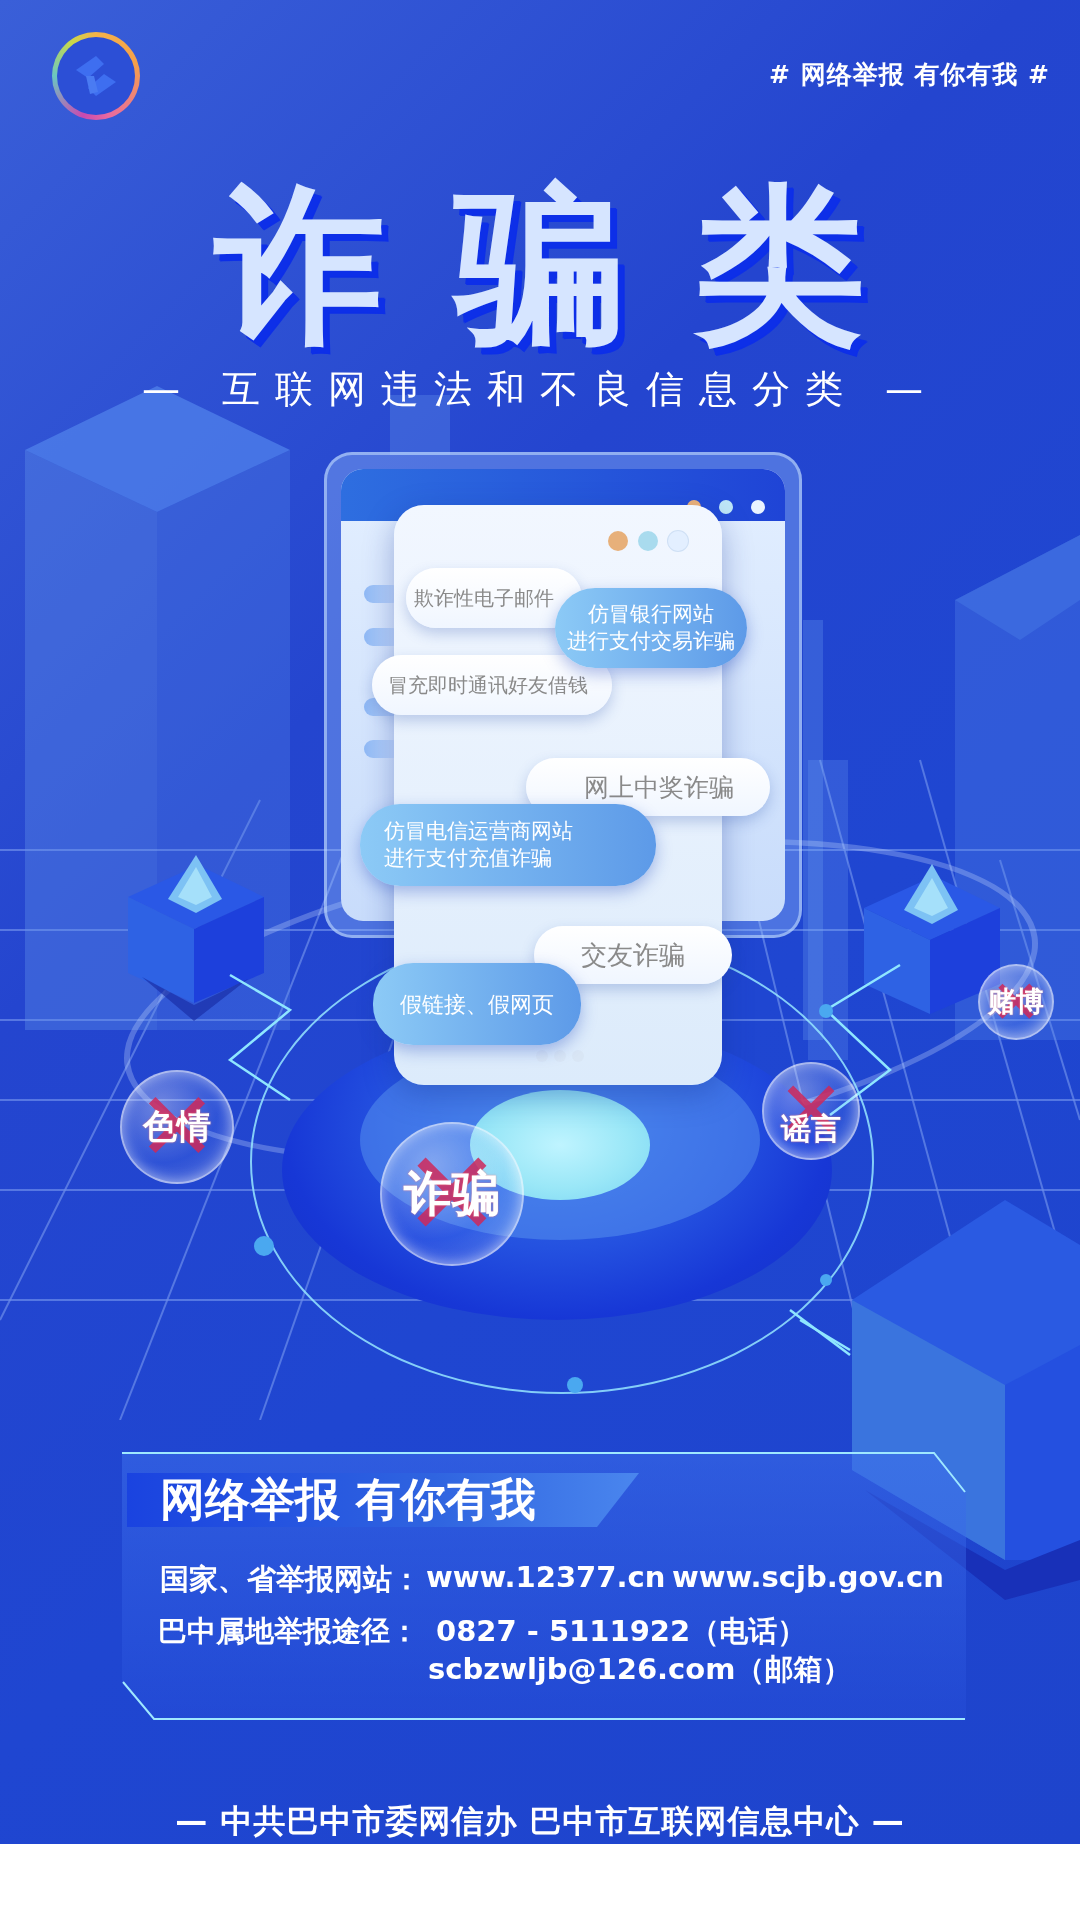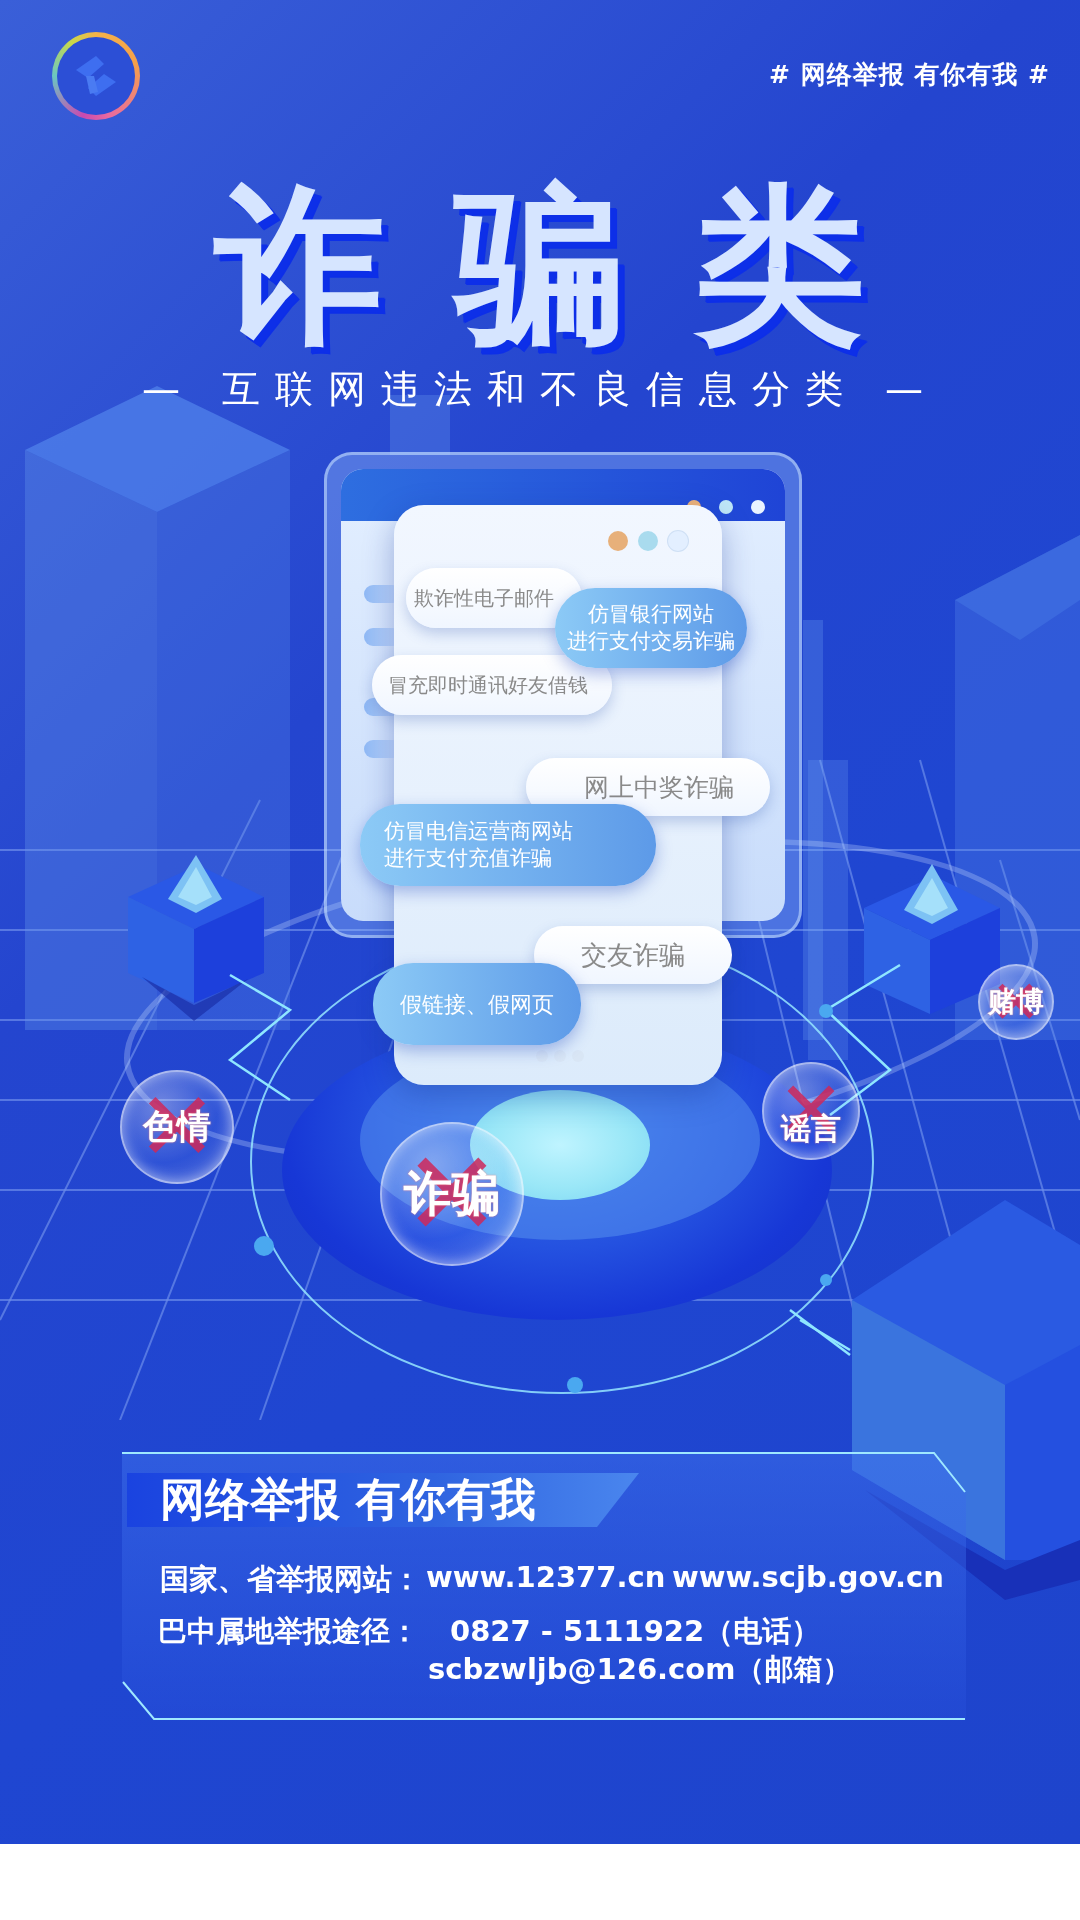--- a/index.html
+++ b/index.html
@@ -232,16 +232,17 @@
     <polyline points="0,1 812,1 843,40" stroke="#9fe8ff" stroke-width="2" fill="none"></polyline>
     <polyline points="1,230 32,267 843,267" stroke="#9fe8ff" stroke-width="2" fill="none"></polyline>
   </svg>
   <div id="panel-head" class="abs"></div>
   <div id="panel-title" class="abs">网络举报 有你有我</div>
 
   <div class="info-line" style="left:160px;top:1560px;">国家、省举报网站：</div>
   <div class="info-line" style="left:426px;top:1560px;">www.12377.cn</div>
   <div class="info-line" style="left:672px;top:1560px;">www.scjb.gov.cn</div>
   <div class="info-line" style="left:158px;top:1612px;">巴中属地举报途径：</div>
-  <div class="info-line" style="left:450px;top:1612px;">0827 - 5111922（电话）</div>
+  <div class="info-line" style="left:436px;top:1612px;">0827 - 5111922（电话）</div>
   <div class="info-line" style="left:428px;top:1650px;">scbzwljb@126.com（邮箱）</div>
 
+  <div id="footer" class="abs">— 中共巴中市委网信办  巴中市互联网信息中心 —</div>
 </div>
 
 </body></html>

